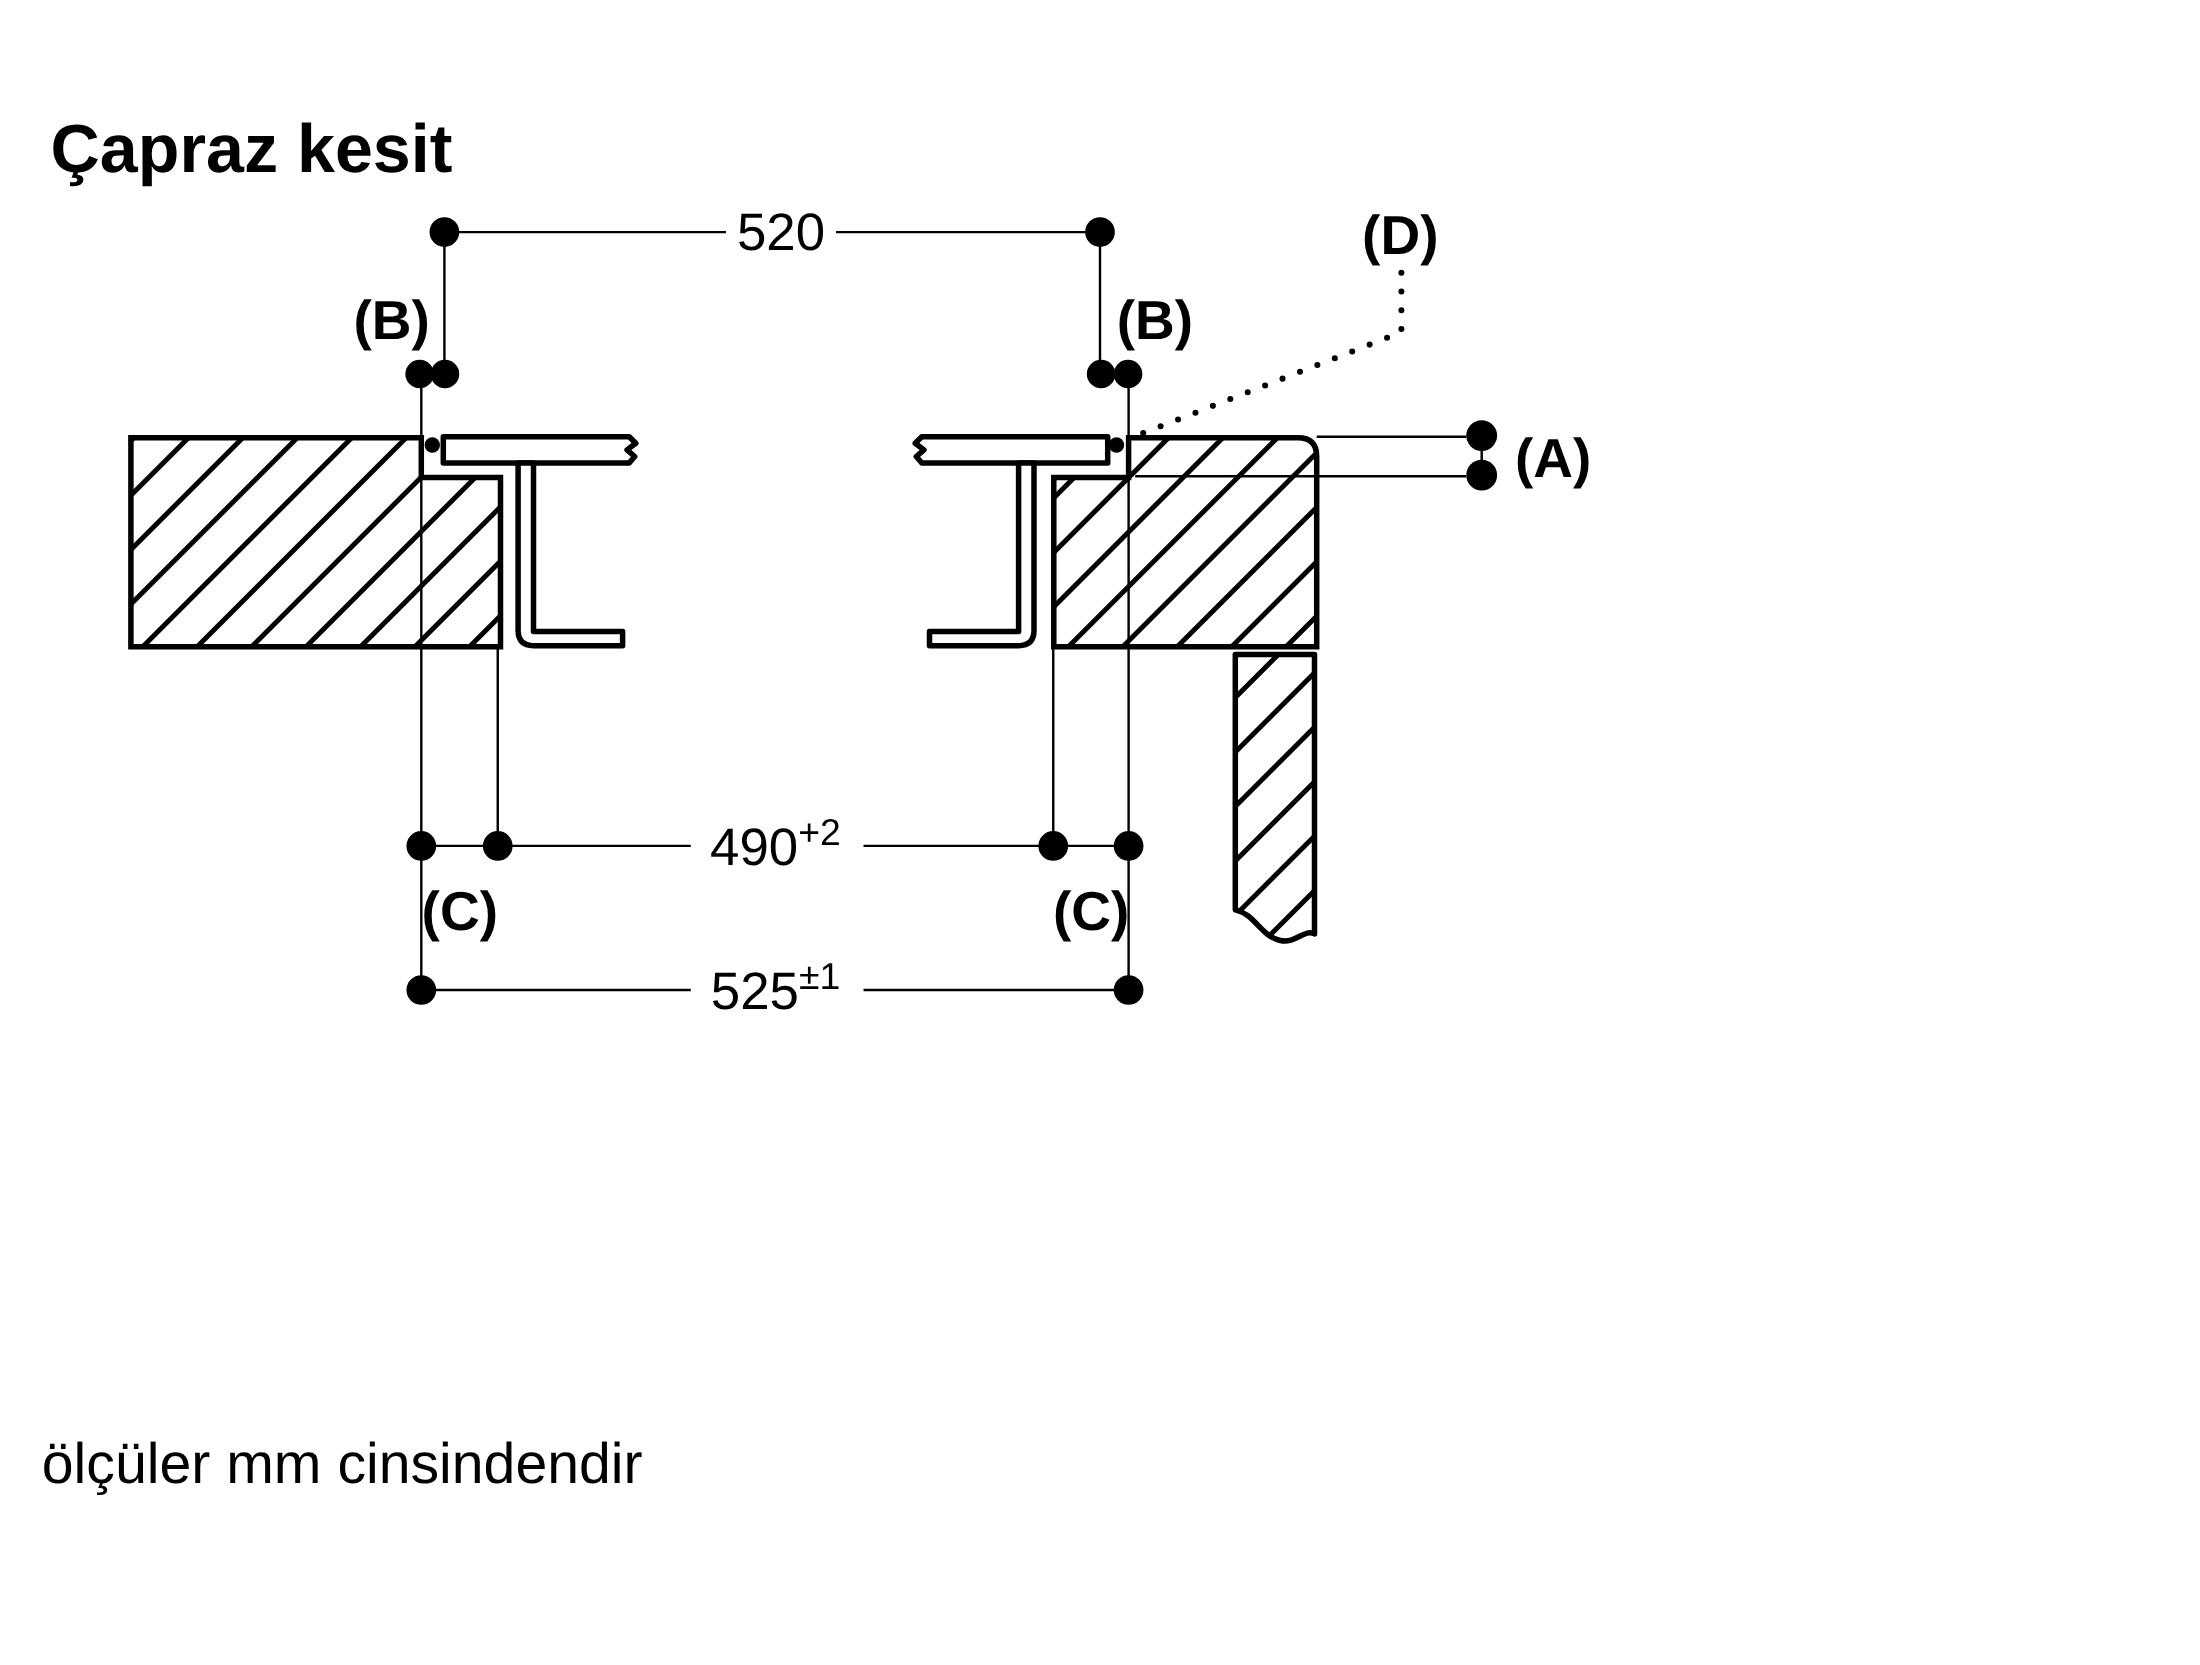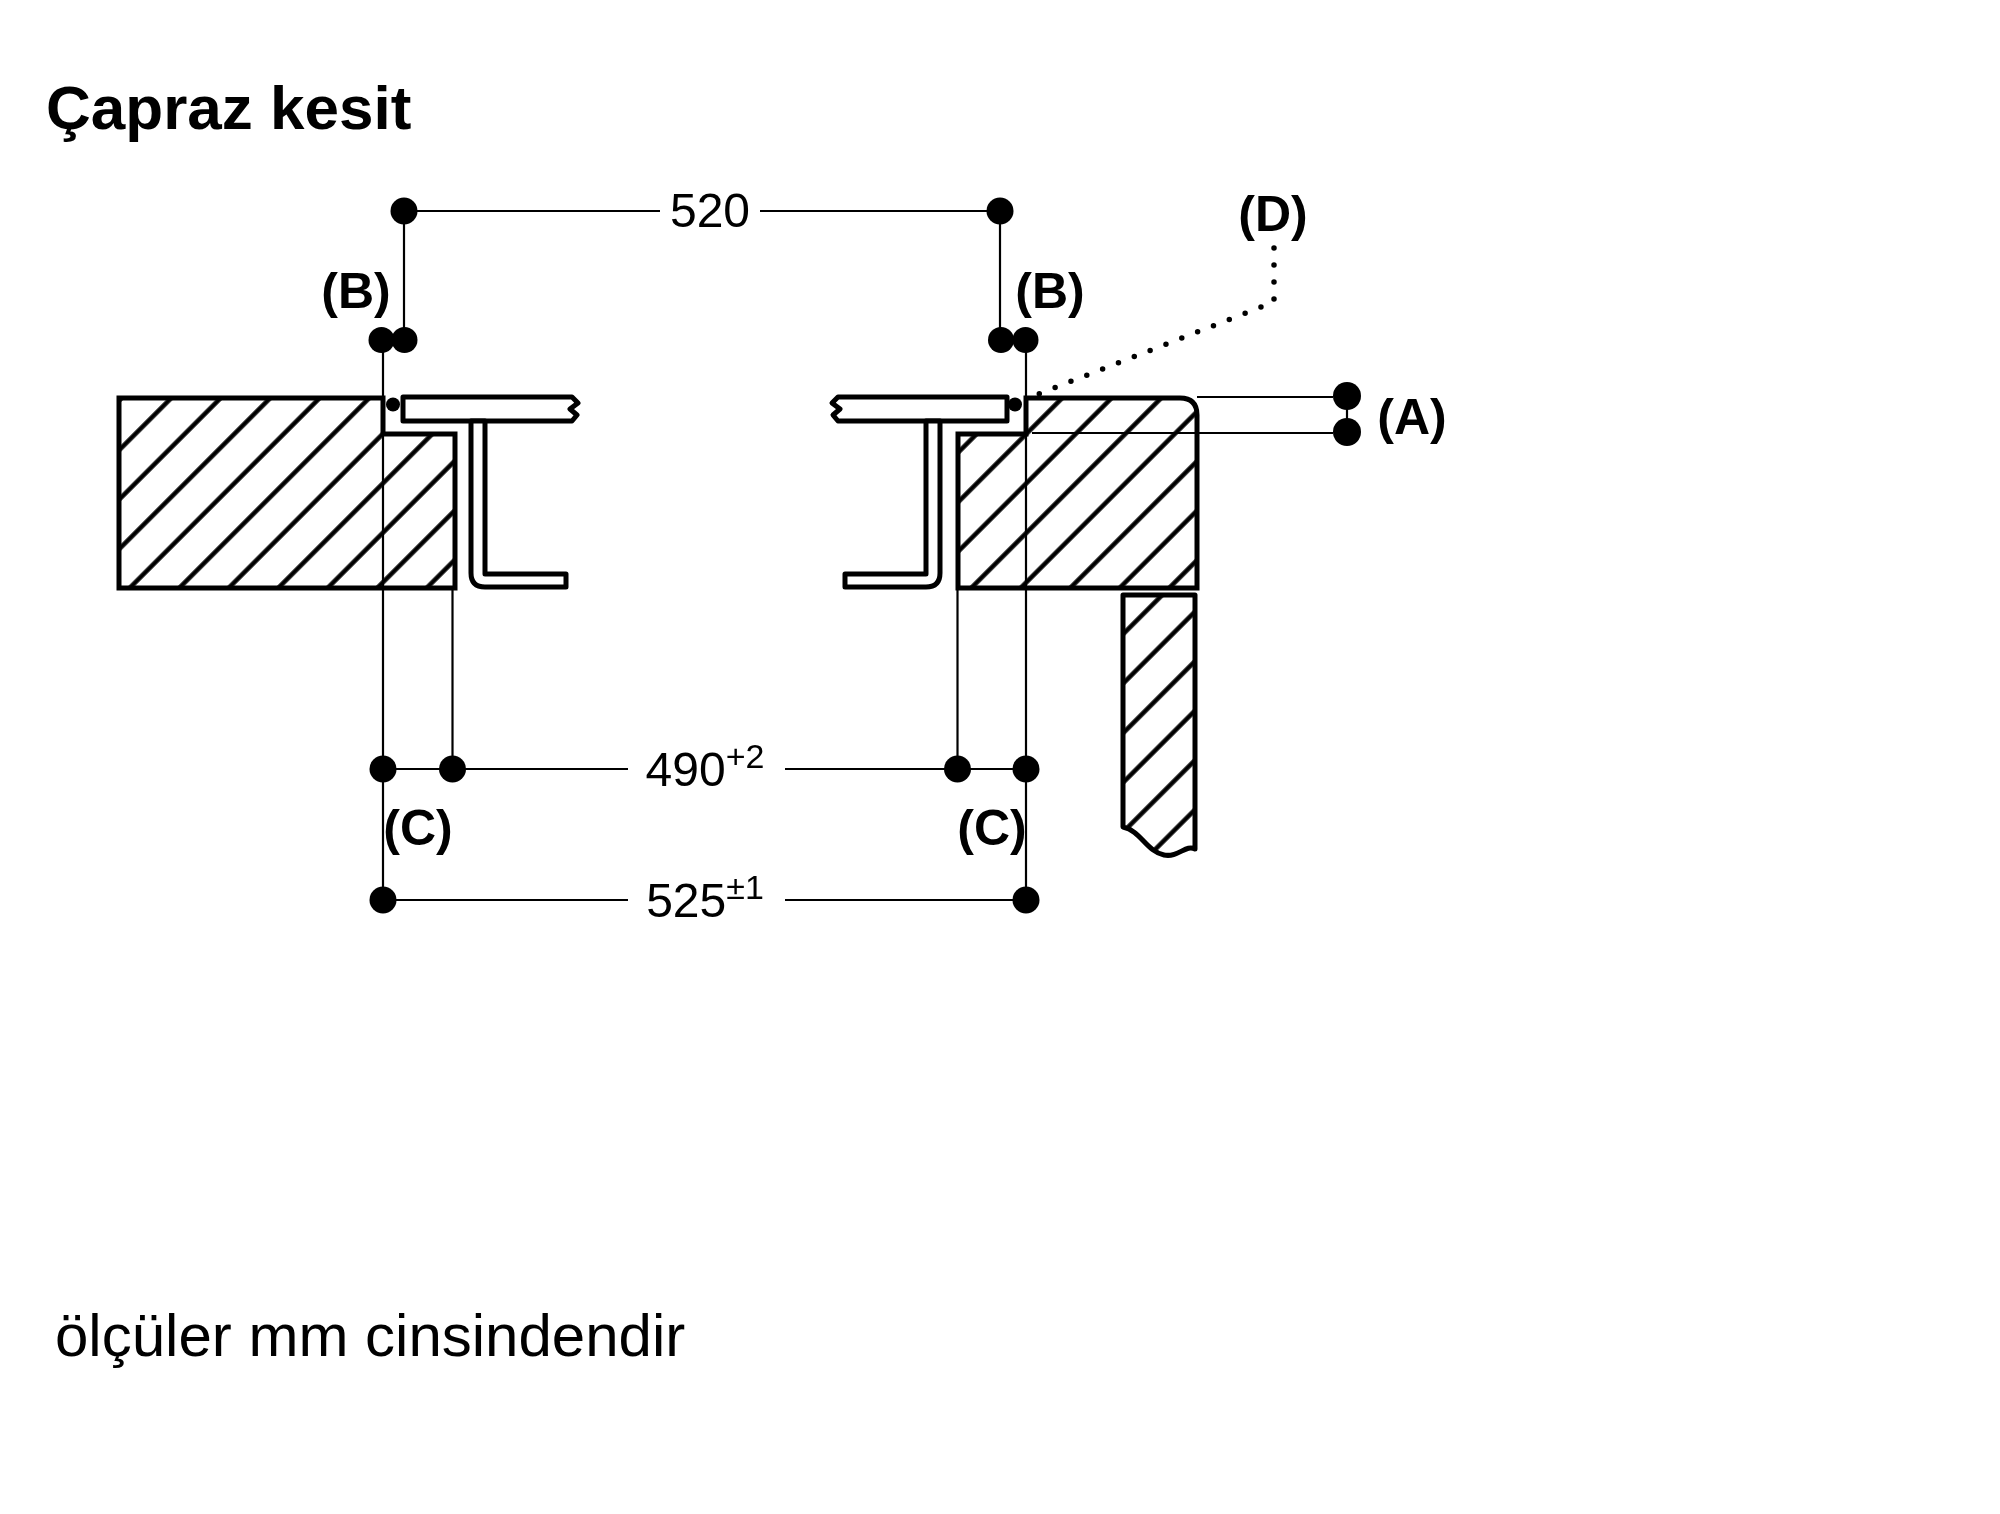--- a/index.html
+++ b/index.html
@@ -5,43 +5,43 @@
   html,body{margin:0;padding:0;background:#fff;}
   #stage{
     position:relative;
     width:2000px;height:1514px;
     background:#ffffff;
     font-family:"Liberation Sans", sans-serif;
     color:#000;
     overflow:hidden;
   }
   .title{
-    position:absolute;left:46px;top:72px;
+    position:absolute;left:46px;top:100px;
     font-size:62px;font-weight:bold;letter-spacing:0px;
     white-space:nowrap;
   }
   svg.drawing{position:absolute;left:0;top:0;}
   svg.drawing text{
     font-family:"Liberation Sans", sans-serif;
     fill:#000;
   }
   .dim-text{font-size:48px;font-weight:normal;}
   .dim-text-sm{font-size:34px;}
   .ref-label{font-size:50px;font-weight:bold;}
   .legend{
     position:absolute;left:48px;top:1012px;
     font-size:52px;line-height:58px;
   }
   .legend-row{position:relative;height:58px;white-space:nowrap;}
   .legend-key{display:inline-block;width:70px;font-weight:bold;}
   .legend-val{font-weight:normal;}
   .legend-sup{font-size:36px;vertical-align:super;line-height:0;}
   .note{
-    position:absolute;left:55px;top:1301px;
-    font-size:60px;font-weight:normal;white-space:nowrap;
+    position:absolute;left:38px;top:1301px;
+    font-size:52px;font-weight:normal;white-space:nowrap;
   }
 </style>
 </head>
 <body>
 
 <div id="stage">
 
   <div class="title">Çapraz kesit</div>
 
   <svg class="drawing" width="2000" height="1514" viewBox="0 0 2000 1514">

